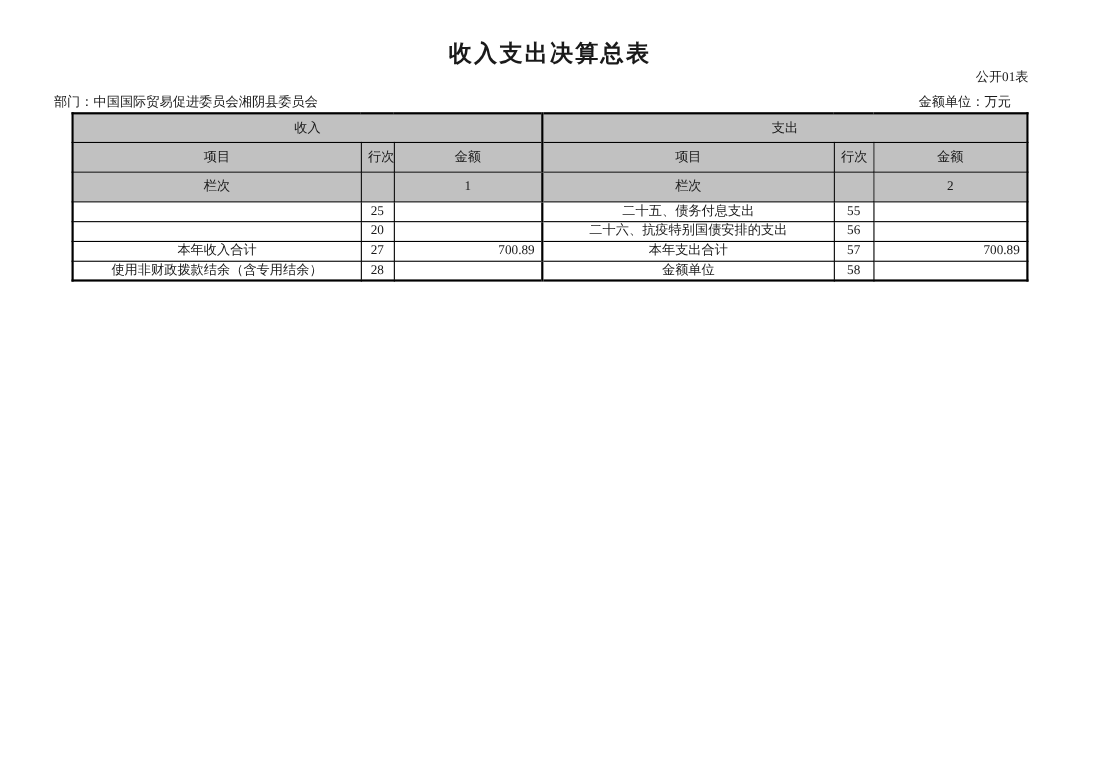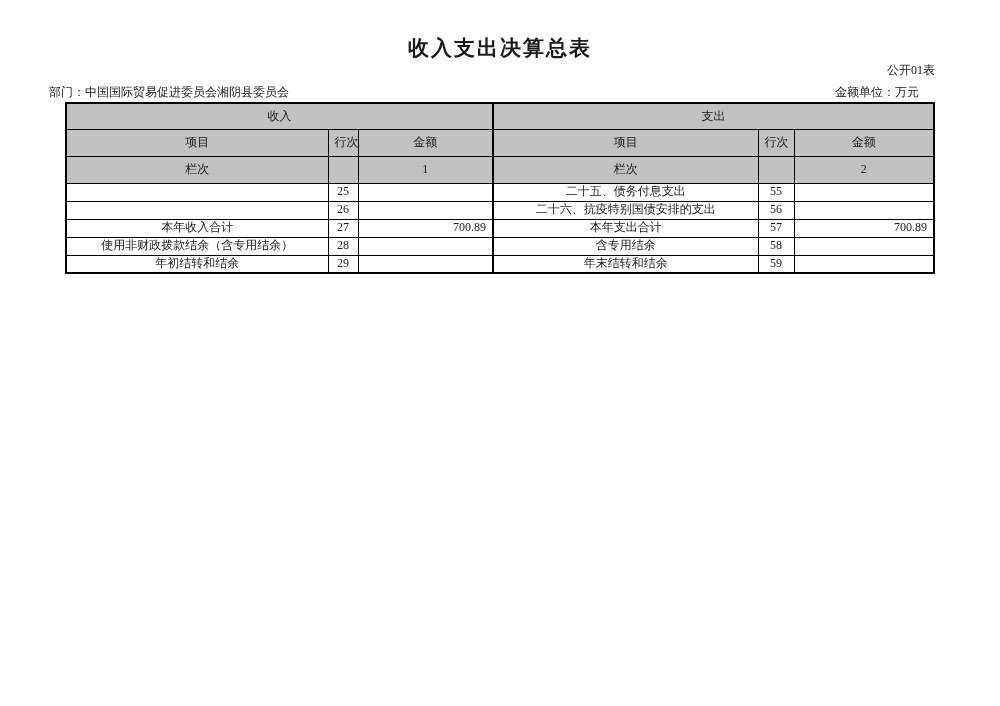--- a/index.html
+++ b/index.html
@@ -119,47 +119,39 @@
       <tr class="dr">
         <td class="l"></td>
         <td class="c">25</td>
         <td class="r"></td>
         <td class="l sec-divider">二十五、债务付息支出</td>
         <td class="c">55</td>
         <td class="r"></td>
       </tr>
       <tr class="dr">
         <td class="l"></td>
-        <td class="c">26</td>
+        <td class="c">20</td>
         <td class="r"></td>
         <td class="l sec-divider">二十六、抗疫特别国债安排的支出</td>
         <td class="c">56</td>
         <td class="r"></td>
       </tr>
       <tr class="dr">
         <td class="c">本年收入合计</td>
         <td class="c">27</td>
         <td class="r">700.89</td>
         <td class="c sec-divider">本年支出合计</td>
         <td class="c">57</td>
         <td class="r">700.89</td>
       </tr>
       <tr class="dr">
         <td class="l">使用非财政拨款结余（含专用结余）</td>
         <td class="c">28</td>
         <td class="r"></td>
-        <td class="l sec-divider">含专用结余</td>
+        <td class="l sec-divider">金额单位</td>
         <td class="c">58</td>
-        <td class="r"></td>
-      </tr>
-      <tr class="dr">
-        <td class="l">年初结转和结余</td>
-        <td class="c">29</td>
-        <td class="r"></td>
-        <td class="l sec-divider">年末结转和结余</td>
-        <td class="c">59</td>
         <td class="r"></td>
       </tr>
     </tbody>
   </table>
 
 
 </div>
 
 </body></html>

